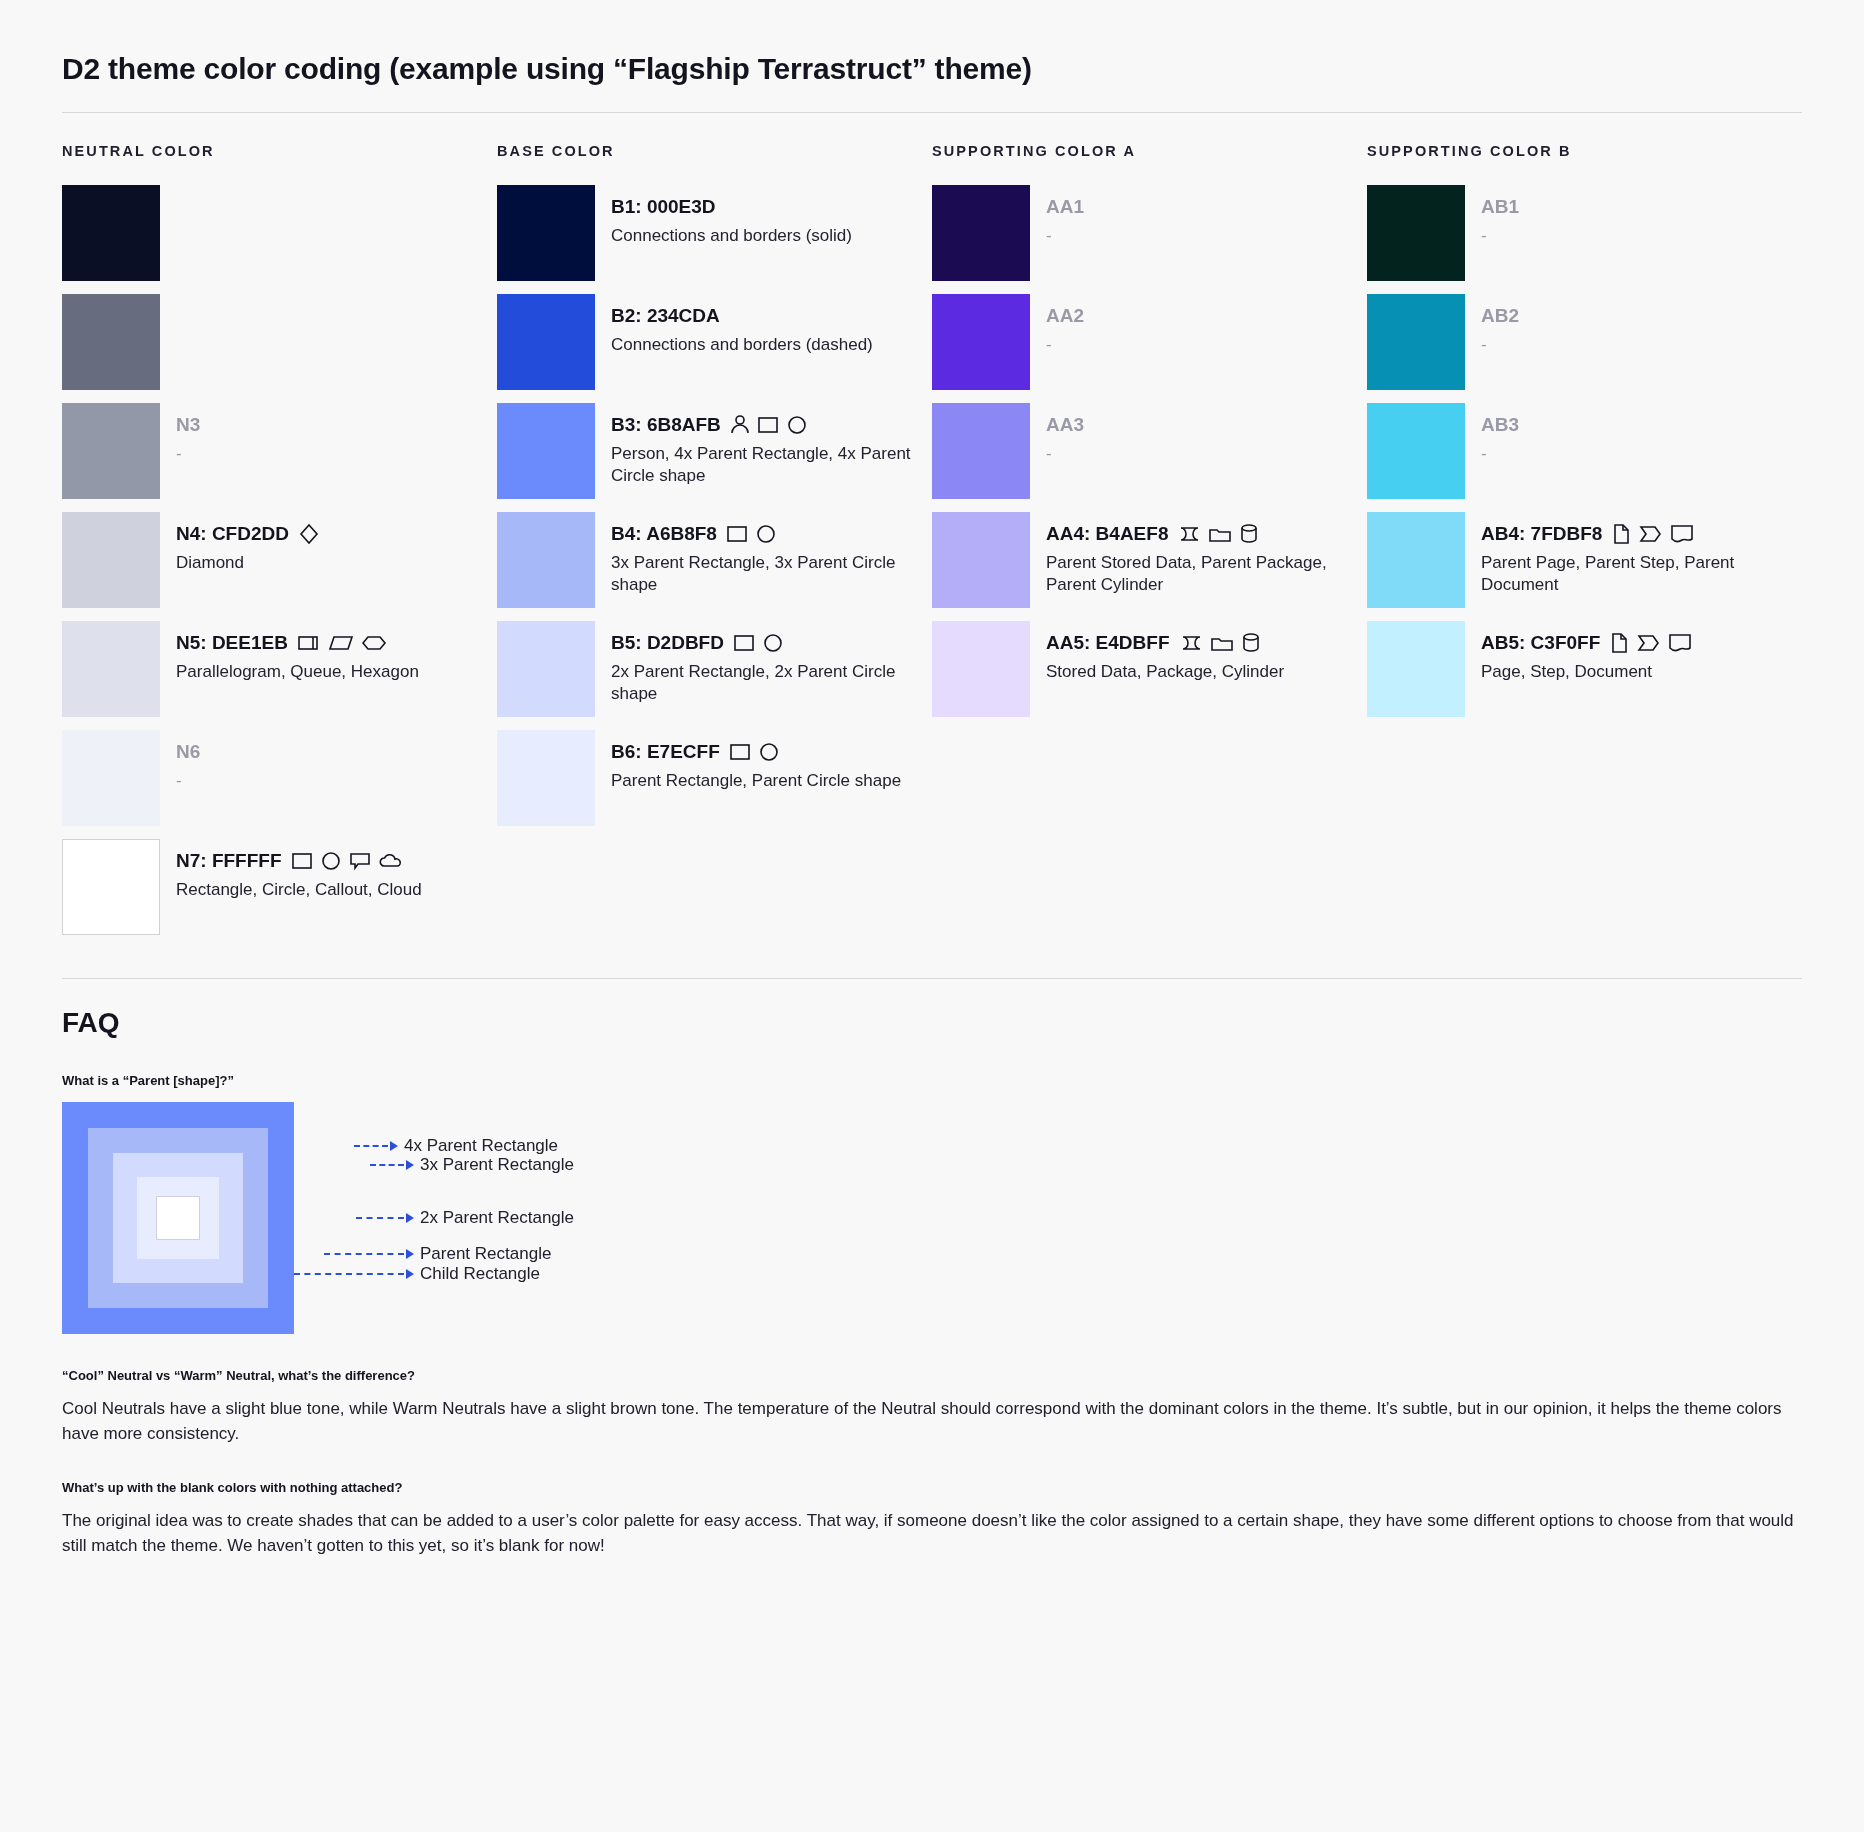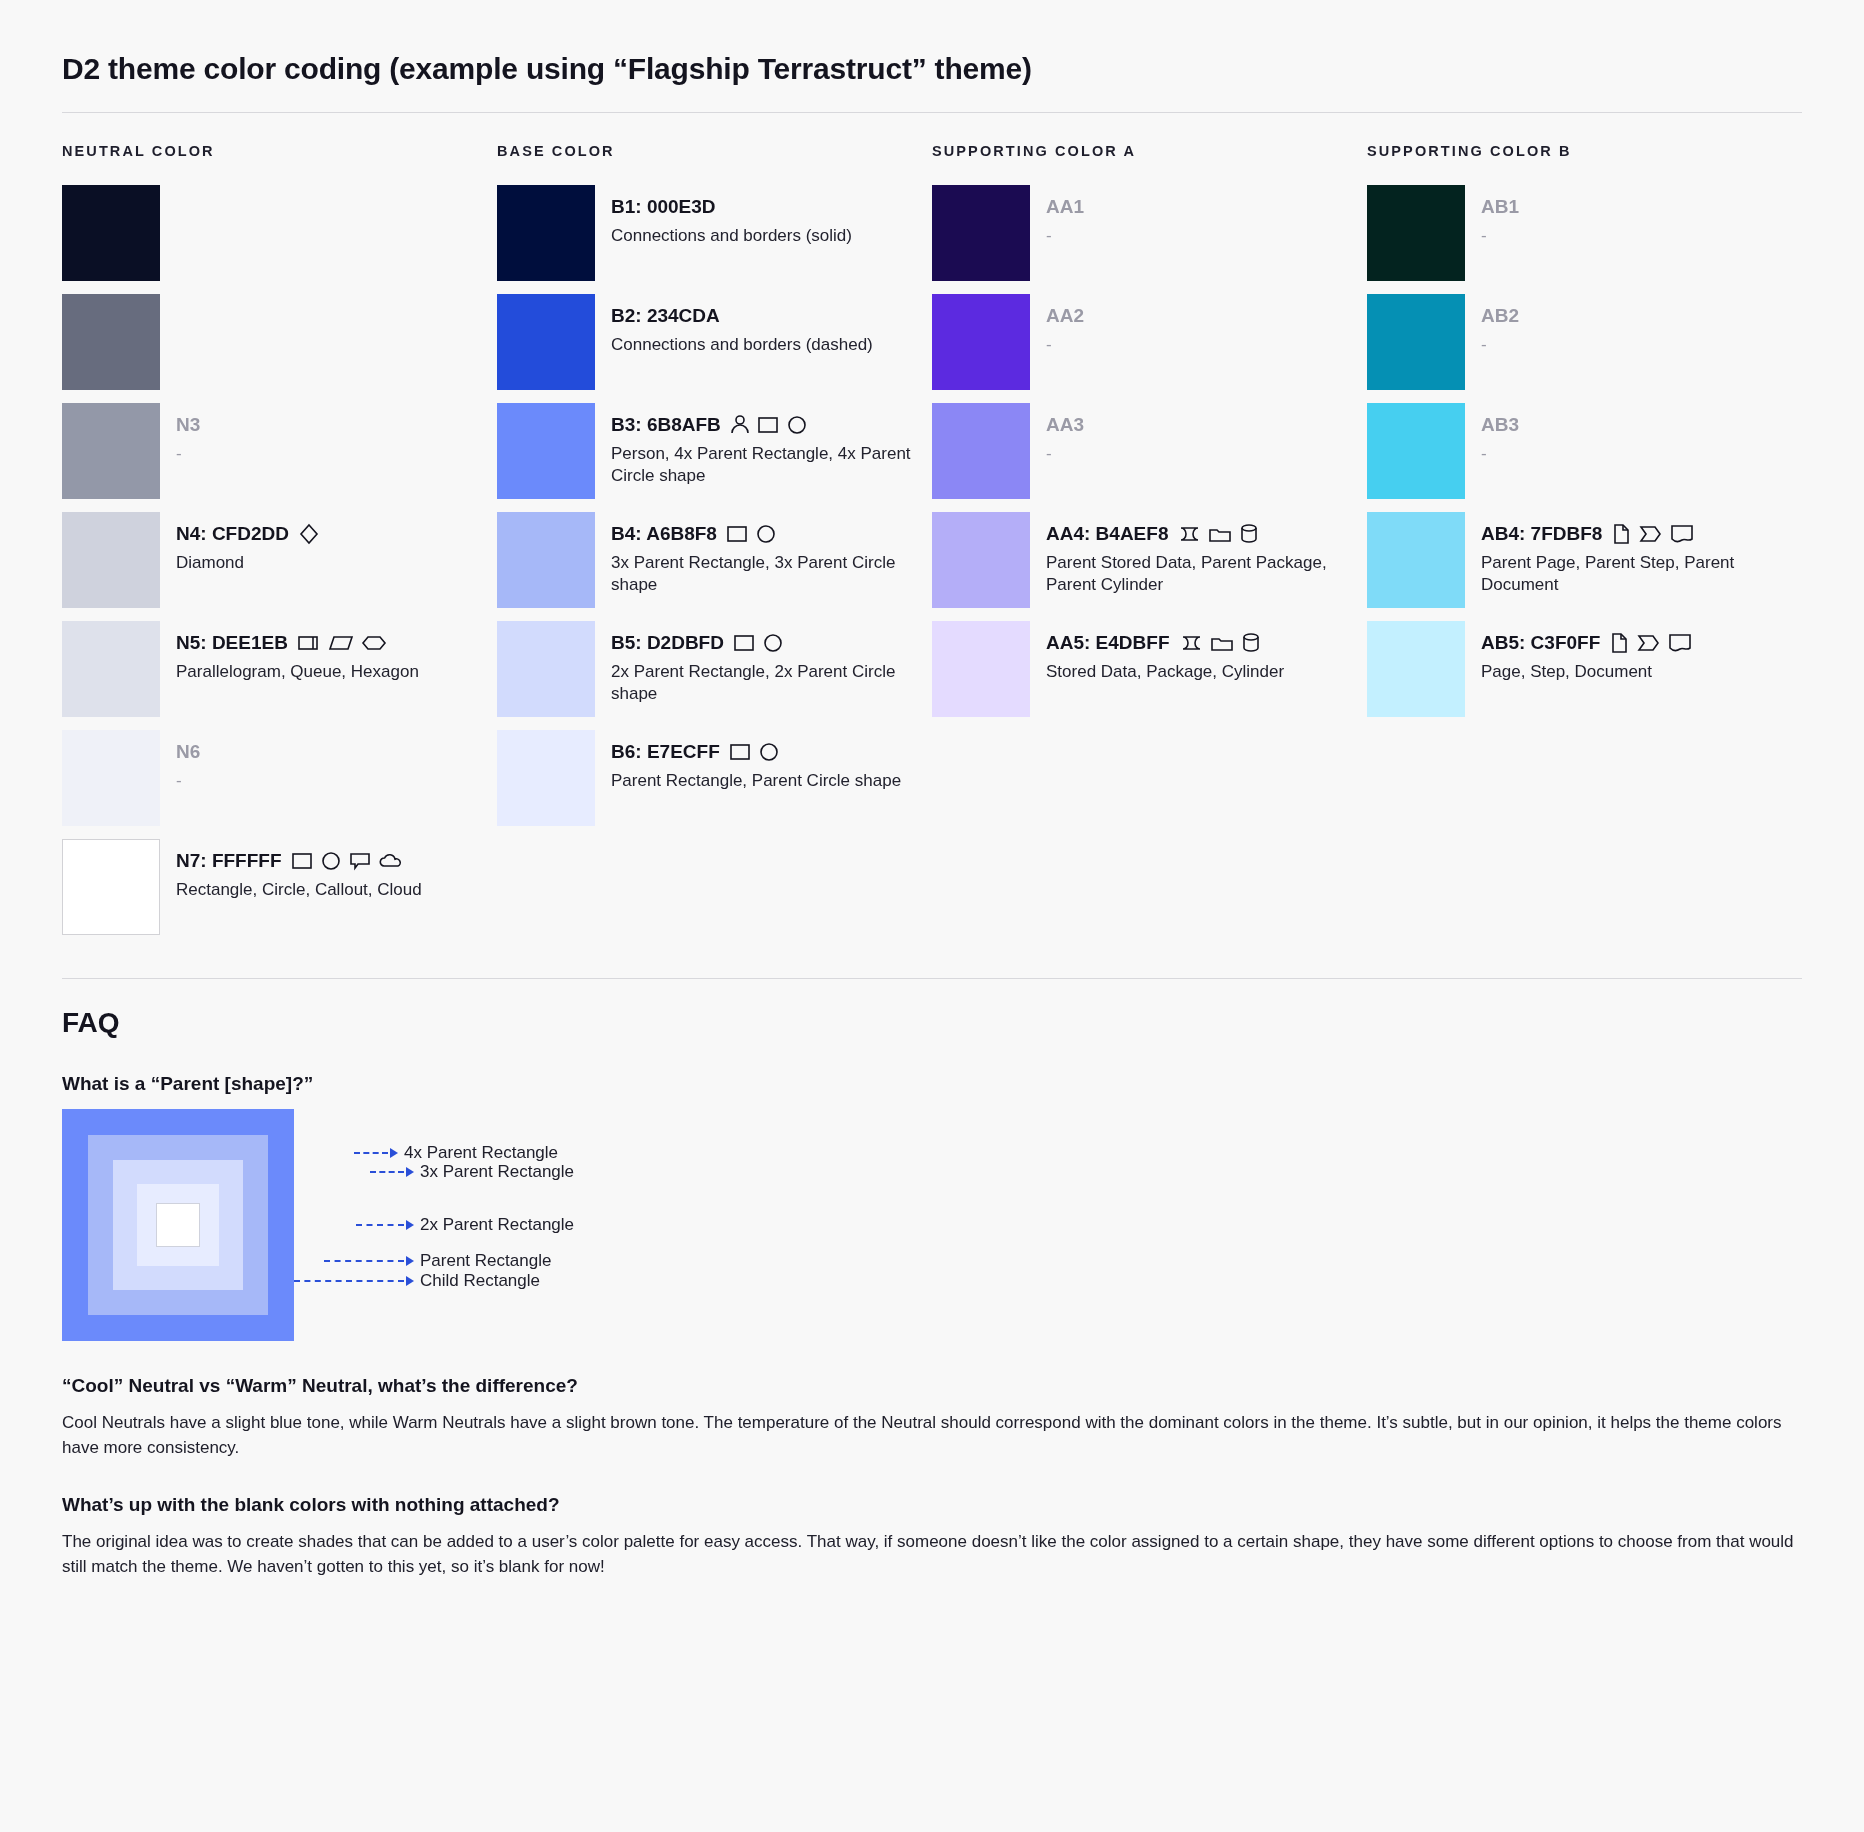--- a/index.html
+++ b/index.html
@@ -83,21 +83,21 @@
     width: 100%;
     margin: 30px 0 28px 0;
   }
   h2.faq {
     font-size: 28px;
     font-weight: bold;
     margin: 0 0 34px 0;
     color: #14141f;
   }
   h3.q {
-    font-size: 19px;
+    font-size: 13px;
     font-weight: bold;
     margin: 0 0 14px 0;
     color: #14141f;
   }
   h3.q.spaced { margin-top: 34px; }
   p.a {
     font-size: 17px;
     line-height: 1.45;
     margin: 0;
     color: #20202c;

